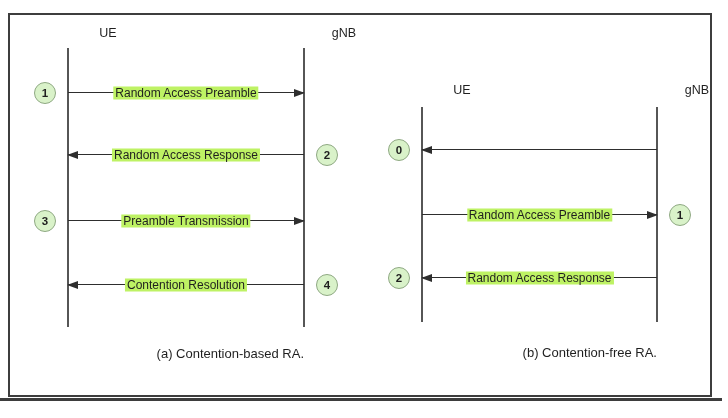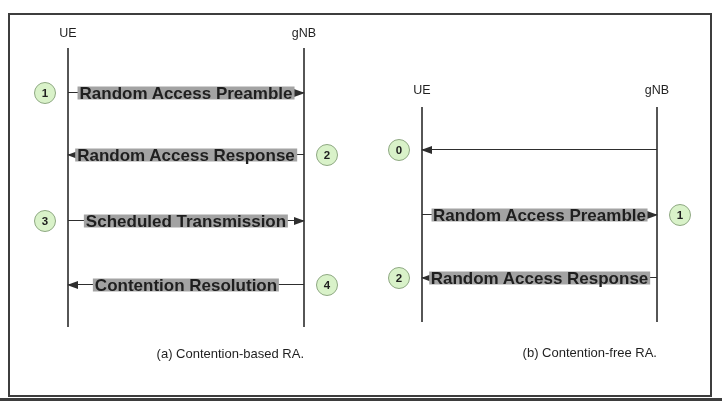--- a/index.html
+++ b/index.html
@@ -13,40 +13,40 @@
     box-sizing:border-box;border:2px solid var(--frame-border,#3d3d3d);
     background:#fff;
   }
   .bottom-rule{
     position:absolute;left:0;top:398px;width:722px;height:3px;
     background:var(--frame-border,#4f4f4f);
   }
   .diagram{position:absolute;inset:0;}
   .actor{
     position:absolute;transform:translateX(-50%);
-    font-size:12.5px;line-height:14px;white-space:nowrap;color:var(--text,#1f1f1f);
+    font-size:12.5px;line-height:14px;white-space:nowrap;color:var(--text,#1f1f1f);margin-left:40px;
   }
   .lifeline{
     position:absolute;width:2px;background:var(--lifeline,#565656);
   }
   .msg{position:absolute;height:22px;}
   .wire{
     position:absolute;left:0;right:0;top:10px;height:0;
     border-top:1.5px solid var(--wire,#2e2e2e);
   }
   .head{
     position:absolute;top:50%;transform:translateY(-50%);
     width:0;height:0;border-top:4.5px solid transparent;border-bottom:4.5px solid transparent;
   }
   .head.to-right{right:-1px;border-left:11px solid var(--wire,#2e2e2e);}
   .head.to-left{left:-1px;border-right:11px solid var(--wire,#2e2e2e);}
   .lbl{
     position:absolute;left:50%;top:50%;transform:translate(-50%,-50%);
-    background:#a3a3a3;padding:0 2px;font-size:17px;line-height:13px;
-    white-space:nowrap;color:var(--text,#1f1f1f);font-weight:bold;
+    background:#bef264;padding:0 2px;font-size:12px;line-height:13px;
+    white-space:nowrap;color:var(--text,#1f1f1f);
   }
   .badge{
     position:absolute;top:50%;transform:translateY(-50%);
     width:20px;height:20px;border-radius:50%;
     background:var(--badge-fill,#d9f2c9);
     border:1.5px solid var(--badge-border,#8fa983);
     color:var(--text,#1f1f1f);font-size:11.5px;font-weight:bold;
     display:flex;align-items:center;justify-content:center;
   }
   .badge.at-left{left:-34px;}
@@ -77,21 +77,21 @@
     <div class="msg" style="left:58px;top:129px;width:236px">
       <div class="wire"></div>
       <span class="head to-left"></span>
       <span class="lbl">Random Access Response</span>
       <span class="badge at-right">2</span>
     </div>
 
     <div class="msg" style="left:58px;top:195px;width:236px">
       <div class="wire"></div>
       <span class="head to-right"></span>
-      <span class="lbl">Scheduled Transmission</span>
+      <span class="lbl">Preamble Transmission</span>
       <span class="badge at-left">3</span>
     </div>
 
     <div class="msg" style="left:58px;top:259px;width:236px">
       <div class="wire"></div>
       <span class="head to-left"></span>
       <span class="lbl">Contention Resolution</span>
       <span class="badge at-right">4</span>
     </div>
 

